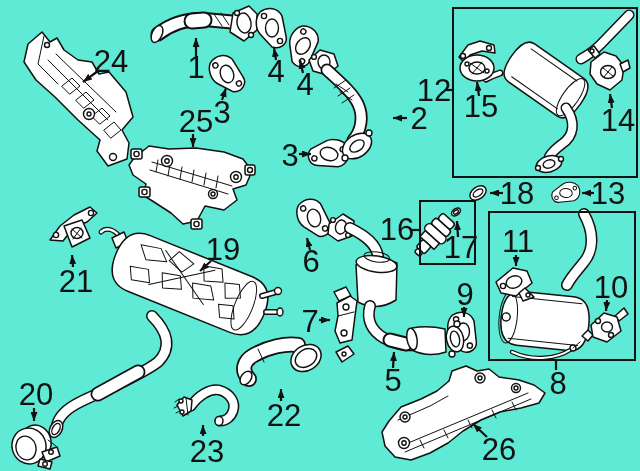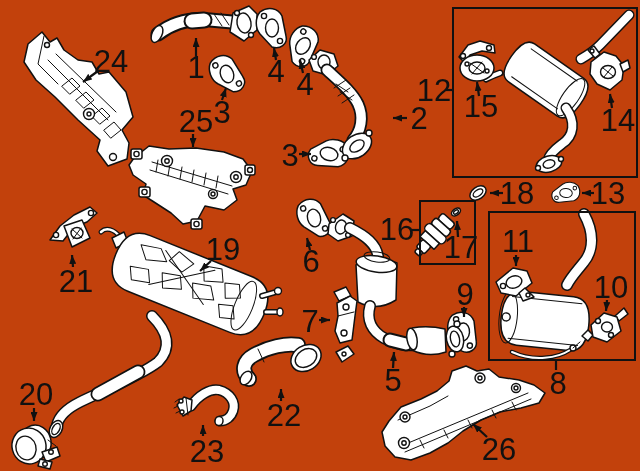--- a/index.html
+++ b/index.html
@@ -1,16 +1,16 @@
 <!DOCTYPE html>
 <html><head>
 <meta charset="utf-8">
 <style>
   html,body{margin:0;padding:0;background:#ffffff;}
-  .stage{position:relative;width:640px;height:471px;background:#c2410c;overflow:hidden;}
+  .stage{position:relative;width:640px;height:471px;background:#5eead4;overflow:hidden;}
   svg{display:block;font-family:"Liberation Sans", sans-serif;}
   .ln{fill:#ffffff;stroke:#111111;stroke-width:1.5;stroke-linejoin:round;}
   .d{fill:none;stroke:#111111;stroke-width:1;stroke-linejoin:round;stroke-linecap:round;}
   .to{fill:none;stroke:#111111;stroke-linecap:round;stroke-linejoin:round;}
   .ti{fill:none;stroke:#ffffff;stroke-linecap:round;stroke-linejoin:round;}
   .hole{fill:#ffffff;stroke:#111111;stroke-width:1.4;}
   .callout-text{font-size:31px;fill:#111111;text-anchor:middle;}
   .callout-line{stroke:#111111;stroke-width:2.2;fill:none;}
   .gbox{fill:none;stroke:#111111;stroke-width:2;}
   #ah path{fill:#111111;}

